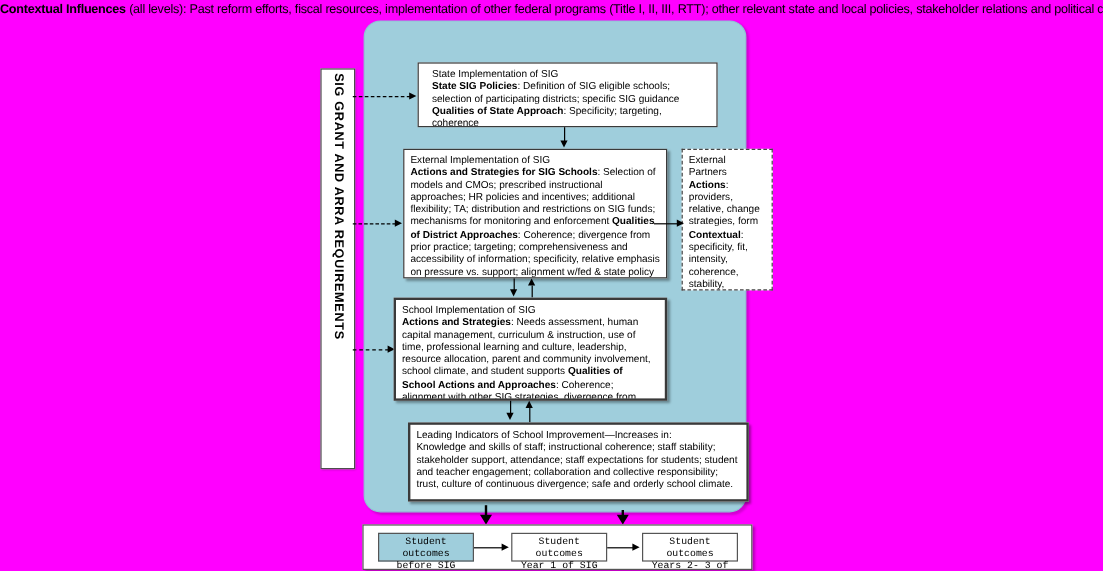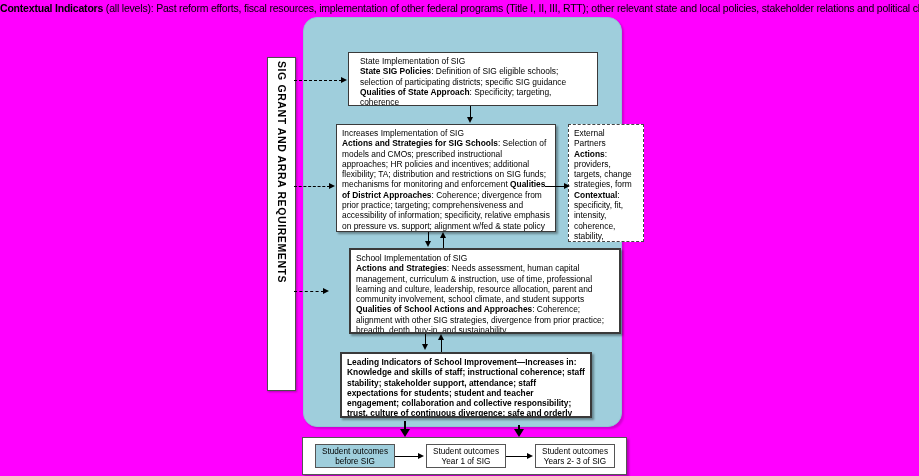--- a/index.html
+++ b/index.html
@@ -76,32 +76,33 @@
     line-height: 10.3px;
     color: #000;
     overflow: hidden;
   }
   .wbox.shadow { box-shadow: 2px 2px 2px rgba(0,0,0,0.35); }
   .wbox .ttl { display: block; }
   .wbox b { font-weight: bold; margin-top: 29px; }
 
   #box-state    { left: 348px; top: 52px;  width: 250px; height: 54px; padding-left: 11px; }
   #box-district { left: 336px; top: 124px; width: 220px; height: 108px; }
-  #box-school   { left: 349px; top: 248px; width: 272px; height: 86px; border-width:2px; }
-  #box-leading  { left: 340px; top: 352px; width: 252px; height: 66px; border-width:2px;font-weight:bold; }
+  #box-school   { left: 328px; top: 248px; width: 228px; height: 86px; border-width:2px; }
+  #box-leading  { left: 340px; top: 352px; width: 284px; height: 66px; border-width:2px; }
   #box-partners { left: 568px; top: 124px; width: 76px; height: 118px; border-style: dashed; border-color:#444; }
 
   
   .outcomes-wrap {
     position: absolute;
     left: 302px; top: 437px;
     width: 323px; height: 36px;
     background: #FFFFFF;
     border: 1px solid #555;
     box-shadow: 2px 2px 2px rgba(0,0,0,0.3);
+    font-family: Liberation Mono, monospace;
   }
   .obox {
     position: absolute;
     top: 6px; height: 24px;
     box-sizing: border-box;
     border: 1px solid #555;
     font-size: 8.2px;
     line-height: 10px;
     text-align: center;
     padding-top: 2px;
@@ -155,21 +156,21 @@
     color: #000;
     text-align: center;
   }
 </style>
 </head>
 <body>
 
 <div id="stage">
 
   <div class="ctx-band">
-    <span class="lead">Contextual Indicators</span><span> (all levels): Past reform efforts, fiscal resources, implementation of other federal programs (Title I, II, III, RTT); other relevant state and local policies, stakeholder relations and political climate, etc.</span>
+    <span class="lead">Contextual Influences</span><span> (all levels): Past reform efforts, fiscal resources, implementation of other federal programs (Title I, II, III, RTT); other relevant state and local policies, stakeholder relations and political climate, etc.</span>
   </div>
 
   <div class="main-panel"></div>
 
   <div class="sidebar">
     <div class="vtext">SIG GRANT AND ARRA REQUIREMENTS</div>
   </div>
 
   <div class="dash-h" style="left:294px; top:80px; width:48px;"></div>
   <div class="ahead-r" style="left:341px; top:76.5px;"></div>
@@ -183,28 +184,28 @@
   <div class="wbox" id="box-state">
     <span class="ttl">State Implementation of SIG</span>
     <span><b>State SIG Policies</b><span>: Definition of SIG eligible schools; selection of participating districts; specific SIG guidance</span></span>
     <span><b>Qualities of State Approach</b><span>: Specificity; targeting, coherence</span></span>
   </div>
 
   <div class="vline" style="left:470px; top:106px; height:12px;"></div>
   <div class="ahead-d" style="left:466.5px; top:117px;"></div>
 
   <div class="wbox shadow" id="box-district">
-    <span class="ttl">Increases Implementation of SIG</span>
+    <span class="ttl">External Implementation of SIG</span>
     <span><b>Actions and Strategies for SIG Schools</b><span>: Selection of models and CMOs; prescribed instructional approaches; HR policies and incentives; additional flexibility; TA; distribution and restrictions on SIG funds; mechanisms for monitoring and enforcement</span></span>
     <span><b>Qualities of District Approaches</b><span>: Coherence; divergence from prior practice; targeting; comprehensiveness and accessibility of information; specificity, relative emphasis on pressure vs. support; alignment w/fed &amp; state policy</span></span>
   </div>
 
   <div class="wbox" id="box-partners">
     <span class="ttl">External Partners</span>
-    <span><b>Actions</b><span>: providers, targets, change strategies, form</span></span>
+    <span><b>Actions</b><span>: providers, relative, change strategies, form</span></span>
     <span><b>Contextual</b><span>: specificity, fit, intensity, coherence, stability, timeliness, responsiveness</span></span>
   </div>
 
   <div class="hline" style="left:545px; top:186px; width:20px;"></div>
   <div class="ahead-r" style="left:564px; top:182.5px;"></div>
 
   <div class="vline" style="left:428px; top:232px; height:10px;"></div>
   <div class="ahead-d" style="left:424.5px; top:241px;"></div>
   <div class="vline" style="left:443px; top:238px; height:10px;"></div>
   <div class="ahead-u" style="left:439.5px; top:232px;"></div>

